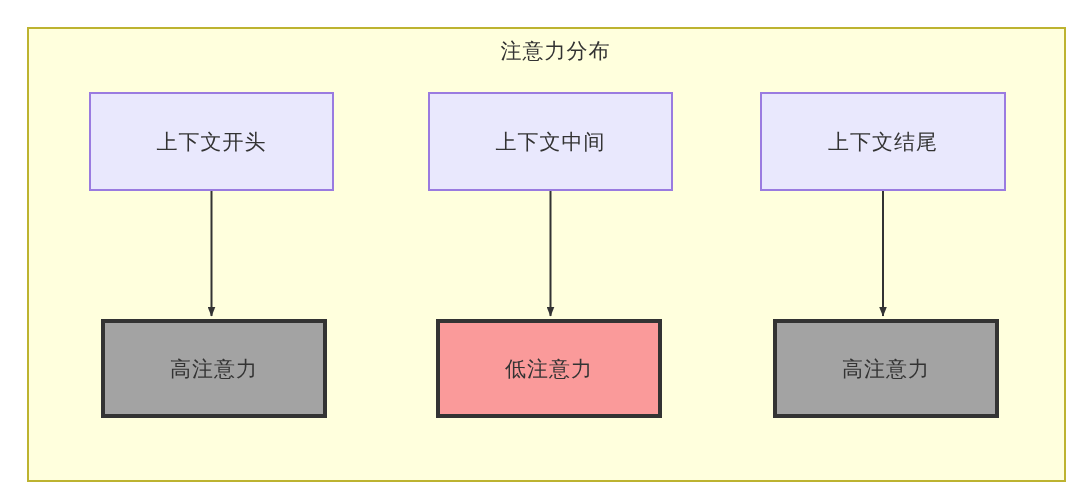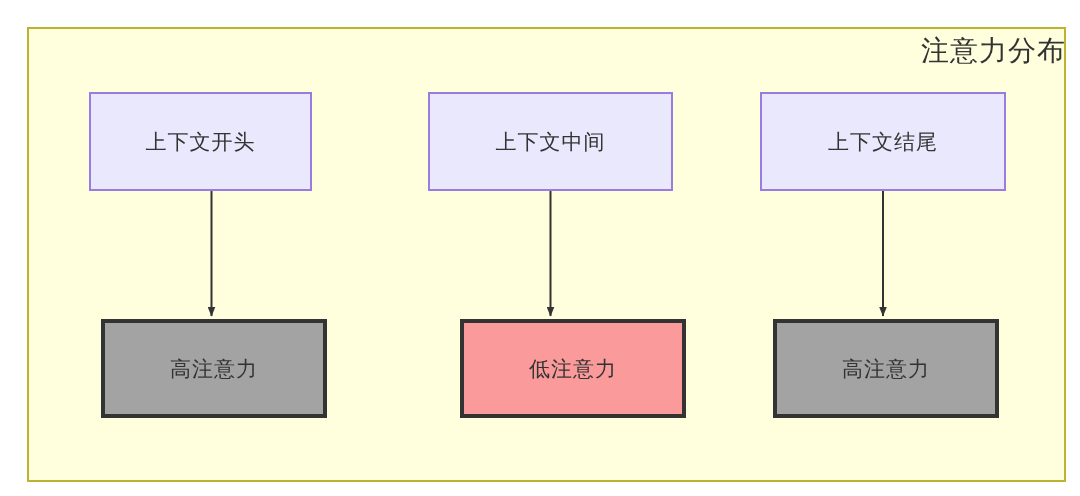--- a/index.html
+++ b/index.html
@@ -24,25 +24,25 @@
     left: 27px;
     top: 27px;
     width: 1039px;
     height: 455px;
     box-sizing: border-box;
     background: #ffffdd;
     border: 2px solid #bdb330;
   }
   .diagram-title {
     position: absolute;
-    left: 27px;
+    left: 36px;
     top: 38px;
     width: 1039px;
-    text-align: right;
-    font-size: 28px;
+    text-align: center;
+    font-size: 21px;
     line-height: 26px;
     color: #333333;
     letter-spacing: 1px;
   }
   .node {
     position: absolute;
     box-sizing: border-box;
     display: flex;
     align-items: center;
     justify-content: center;
@@ -85,37 +85,37 @@
     <defs>
       <marker id="arrowhead" markerWidth="10" markerHeight="8" refX="9.5" refY="4" orient="auto" markerUnits="userSpaceOnUse">
         <path d="M0,0 L10,4 L0,8 Z" fill="#333333"></path>
       </marker>
     </defs>
     <line x1="211.5" y1="191" x2="211.5" y2="316" stroke="#333333" stroke-width="2" marker-end="url(#arrowhead)"></line>
     <line x1="550.5" y1="191" x2="550.5" y2="316" stroke="#333333" stroke-width="2" marker-end="url(#arrowhead)"></line>
     <line x1="883" y1="191" x2="883" y2="316" stroke="#333333" stroke-width="2" marker-end="url(#arrowhead)"></line>
   </svg>
 
-  <div class="node context" style="left:89px; top:92px; width:223px; height:99px;">
+  <div class="node context" style="left:89px; top:92px; width:245px; height:99px;">
     <span>上下文开头</span>
   </div>
 
   <div class="node context" style="left:428px; top:92px; width:245px; height:99px;">
     <span>上下文中间</span>
   </div>
 
   <div class="node context" style="left:760px; top:92px; width:246px; height:99px;">
     <span>上下文结尾</span>
   </div>
 
   <div class="node attn attn-high" style="left:101px; top:319px; width:226px; height:99px;">
     <span>高注意力</span>
   </div>
 
-  <div class="node attn attn-low" style="left:460px; top:319px; width:226px; height:99px;">
+  <div class="node attn attn-low" style="left:436px; top:319px; width:226px; height:99px;">
     <span>低注意力</span>
   </div>
 
   <div class="node attn attn-high" style="left:773px; top:319px; width:226px; height:99px;">
     <span>高注意力</span>
   </div>
 
 </div>
 
 </body></html>

